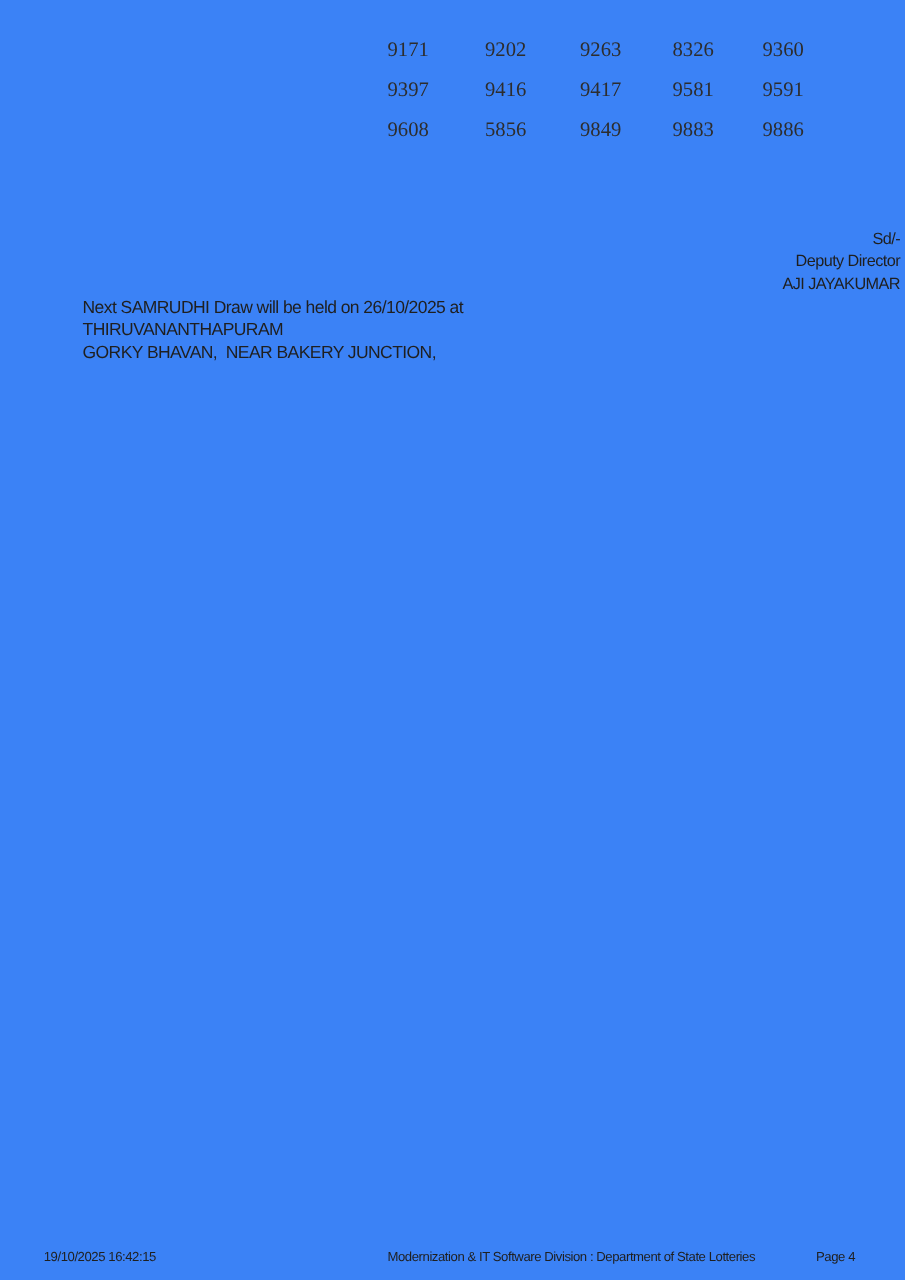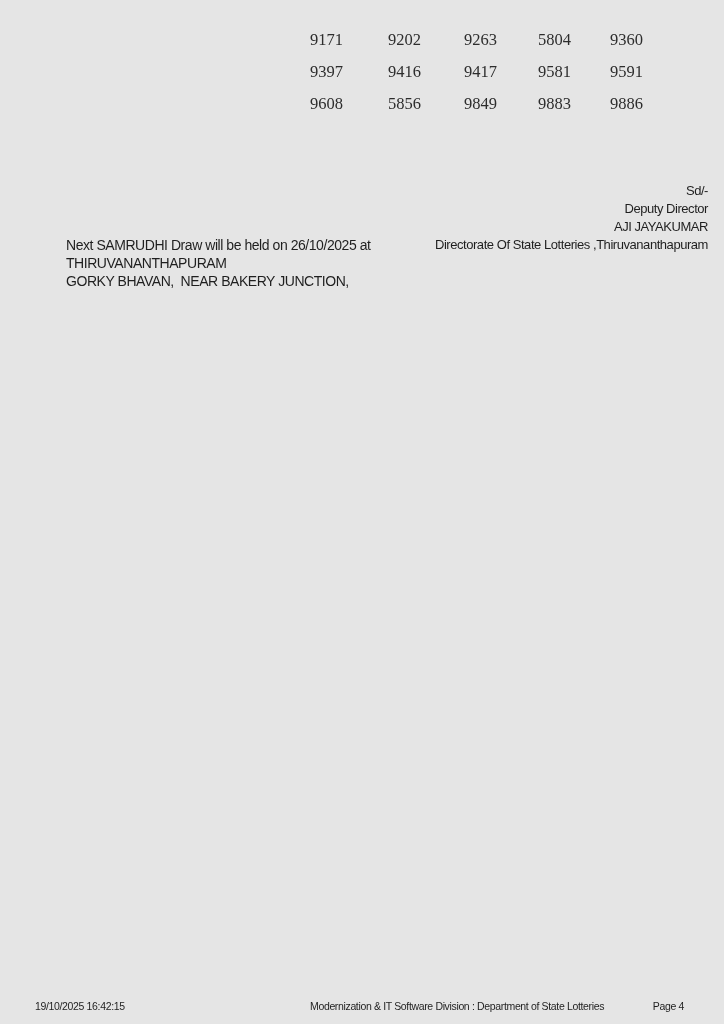--- a/index.html
+++ b/index.html
@@ -4,21 +4,21 @@
 <style>
   html, body {
     margin: 0;
     padding: 0;
     background: #ffffff;
   }
   .page {
     position: relative;
     width: 724px;
     height: 1024px;
-    background: #e5e5e5;
+    background: #3b82f6;
     overflow: hidden;
     font-family: "Liberation Sans", sans-serif;
     color: #212121;
   }
 
   
   .numbers-grid {
     position: absolute;
     top: 24px;
     left: 310px;
@@ -46,21 +46,21 @@
     line-height: 19.5px;
     color: #1f1f1f;
   }
   .notice .line { white-space: pre; }
   .notice .line.indent { padding-left: 57px; }
 
   
   .signature {
     position: absolute;
     top: 182px;
-    right: 16px;
+    right: 4px;
     text-align: right;
     font-size: 13px;
     letter-spacing: -0.45px;
     line-height: 18px;
     color: #1f1f1f;
   }
   .signature div { white-space: pre; }
 
   
   .next-draw {
@@ -106,40 +106,39 @@
 </style>
 </head>
 <body>
 
 <div class="page">
 
   <div class="numbers-grid">
     <span class="num">9171</span>
     <span class="num">9202</span>
     <span class="num">9263</span>
-    <span class="num">5804</span>
+    <span class="num">8326</span>
     <span class="num">9360</span>
     <span class="num">9397</span>
     <span class="num">9416</span>
     <span class="num">9417</span>
     <span class="num">9581</span>
     <span class="num">9591</span>
     <span class="num">9608</span>
     <span class="num">5856</span>
     <span class="num">9849</span>
     <span class="num">9883</span>
     <span class="num">9886</span>
   </div>
 
 
   <div class="signature">
     <div>Sd/-</div>
     <div>Deputy Director</div>
     <div>AJI JAYAKUMAR</div>
-    <div>Directorate Of State Lotteries ,Thiruvananthapuram</div>
   </div>
 
   <div class="next-draw">
     <div>Next SAMRUDHI Draw will be held on 26/10/2025 at</div>
     <div>THIRUVANANTHAPURAM</div>
     <div>GORKY BHAVAN,  NEAR BAKERY JUNCTION,</div>
   </div>
 
   <div class="footer">
     <span class="f-left">19/10/2025 16:42:15</span>

